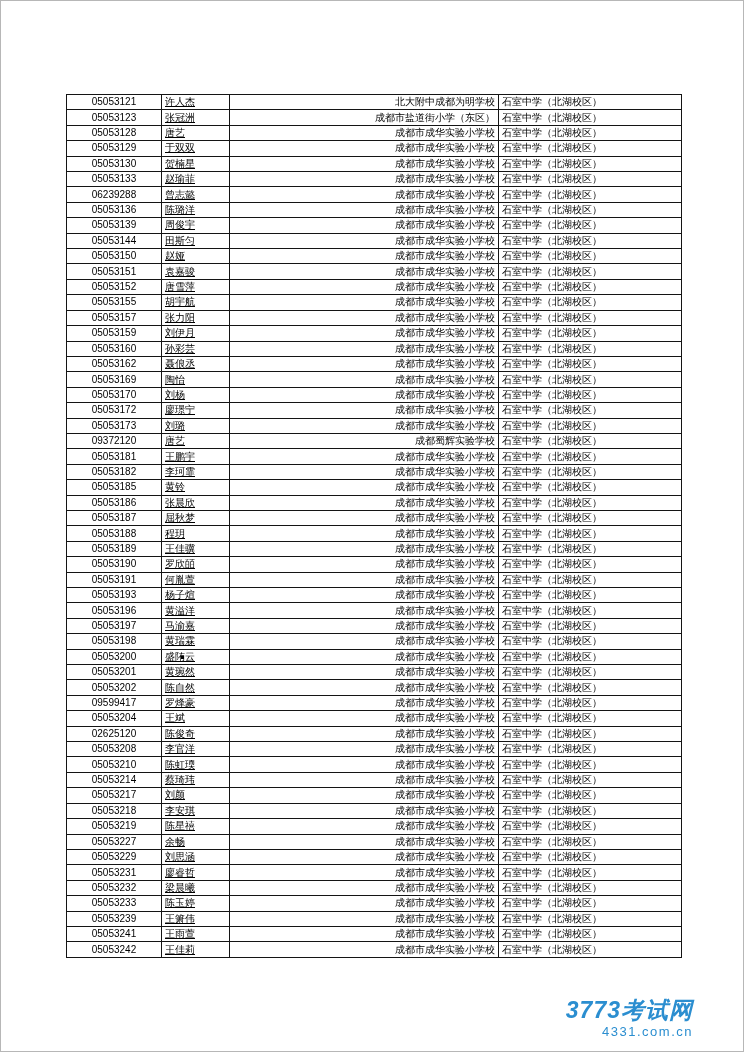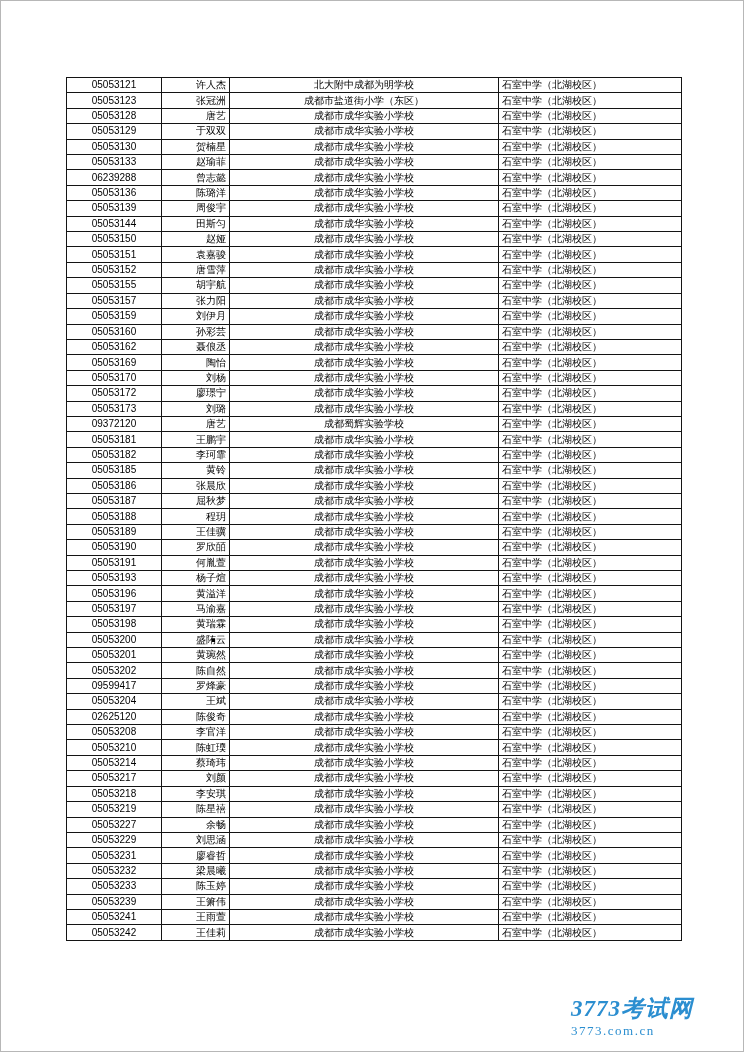--- a/index.html
+++ b/index.html
@@ -14,46 +14,46 @@
   .page {
     position: absolute;
     inset: 0;
     background: #ffffff;
     border: 1px solid #b7b7b7;
     box-sizing: border-box;
   }
   table.roster {
     position: absolute;
     left: 65px;
-    top: 76px;
+    top: 93px;
     width: 615px;
     height: 864px;
     border-collapse: collapse;
     table-layout: fixed;
   }
   table.roster td {
     border: 1px solid #141414;
     font-size: 10px;
     color: #000000;
     padding: 0 3px;
     overflow: hidden;
     white-space: nowrap;
     line-height: 1;
     box-sizing: border-box;
   }
   .col-id          { width: 95px;  text-align: center; font-family: "Liberation Sans","DejaVu Sans",sans-serif; }
-  .col-name        { width: 68px;  text-align: right; }
-  .col-school      { width: 269px; text-align: center; }
+  .col-name        { width: 68px;  text-align: left; text-decoration: underline; }
+  .col-school      { width: 269px; text-align: right; }
   .col-destination { width: 183px; text-align: left; }
   .watermark {
     position: absolute;
     right: 50px;
     bottom: 12px;
-    text-align: left;
-    font-family: Liberation Serif, serif;
+    text-align: right;
+    font-family: Liberation Sans, sans-serif;
   }
   .wm-title {
     color: #2b8ed0;
     font-size: 23px;
     font-weight: bold;
     font-style: italic;
     line-height: 1.05;
     letter-spacing: 1px;
   }
   .wm-url {
@@ -410,16 +410,16 @@
           <td class="col-id">05053242</td>
           <td class="col-name">王佳莉</td>
           <td class="col-school">成都市成华实验小学校</td>
           <td class="col-destination">石室中学（北湖校区）</td>
         </tr>
       </tbody>
   </table>
 
   <div class="watermark">
     <div class="wm-title">3773考试网</div>
-    <div class="wm-url">3773.com.cn</div>
+    <div class="wm-url">4331.com.cn</div>
   </div>
 
 </div>
 
 </body></html>

